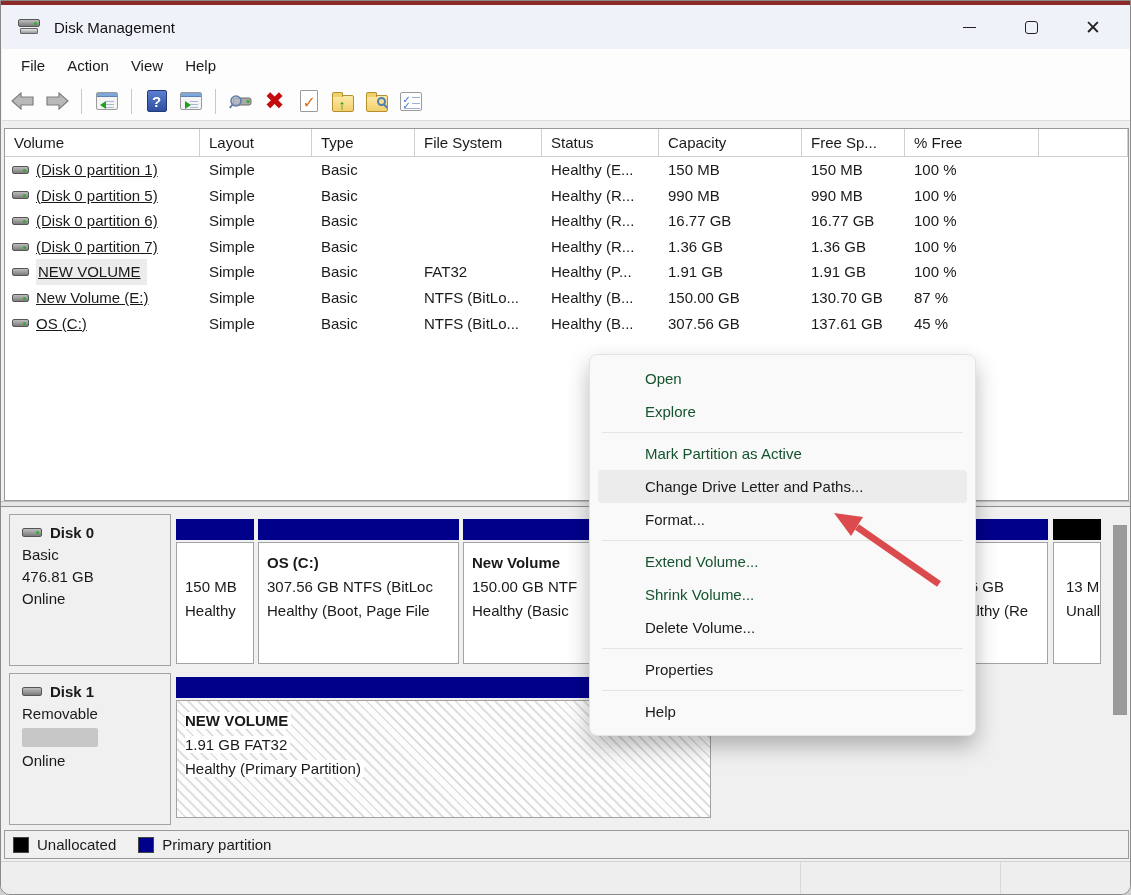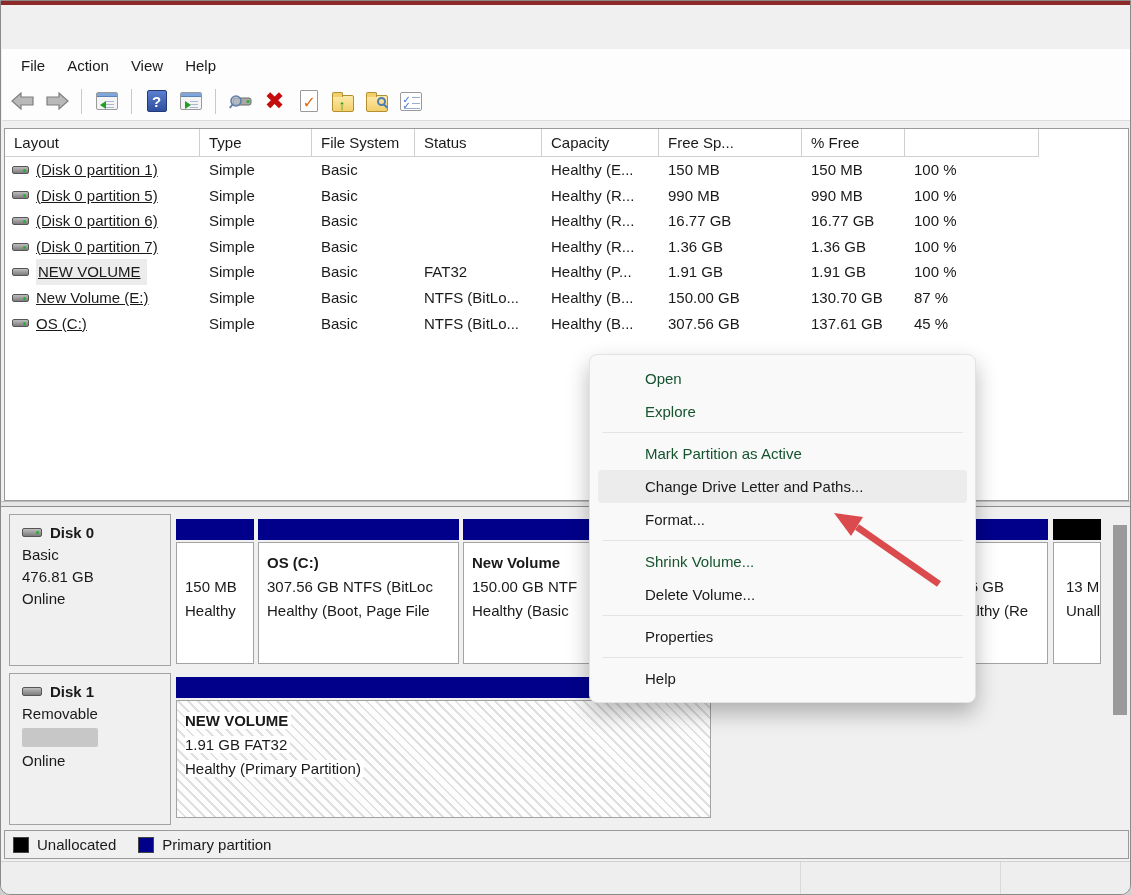--- a/index.html
+++ b/index.html
@@ -131,20 +131,38 @@
 
   
   .arrow-overlay { position:absolute; left:800px; top:495px; z-index:60; pointer-events:none; }
 </style>
 </head>
 <body>
 
 <div id="window">
   <div class="top-stripe"></div>
 
+  <div class="titlebar">
+    <span class="app-icon">
+      <span class="drive-icon"></span>
+      <span class="tray"></span>
+    </span>
+    <span class="title">Disk Management</span>
+    <div class="win-controls">
+      <div class="win-btn">
+          <span class="glyph-min"></span>
+        </div>
+      <div class="win-btn">
+          <span class="glyph-max"></span>
+        </div>
+      <div class="win-btn">
+          <span class="glyph-close">✕</span>
+        </div>
+    </div>
+  </div>
 
   <div class="menubar">
     <span class="menu-item">File</span>
     <span class="menu-item">Action</span>
     <span class="menu-item">View</span>
     <span class="menu-item">Help</span>
   </div>
 
   <div class="toolbar">
     <span class="tb-icon">
@@ -209,20 +227,21 @@
           <i style="top:8px">✓</i>
           <span class="l" style="top:4px"></span>
           <span class="l" style="top:10px"></span>
           <span class="l" style="top:15px; left:3px; width:16px"></span>
         </span>
     </span>
   </div>
 
   <div class="volume-pane">
     <div class="vt-grid vt-header">
+      <div class="cell">Volume</div>
       <div class="cell">Layout</div>
       <div class="cell">Type</div>
       <div class="cell">File System</div>
       <div class="cell">Status</div>
       <div class="cell">Capacity</div>
       <div class="cell">Free Sp...</div>
       <div class="cell">% Free</div>
       <div class="cell"></div>
     </div>
 
@@ -426,20 +445,21 @@
   </div>
 
   <div class="context-menu">
     <div class="cm-item disabled">Open</div>
     <div class="cm-item disabled">Explore</div>
     <div class="cm-sep"></div>
     <div class="cm-item disabled">Mark Partition as Active</div>
     <div class="cm-item highlighted">Change Drive Letter and Paths...</div>
     <div class="cm-item">Format...</div>
     <div class="cm-sep"></div>
+    <div class="cm-item disabled">Extend Volume...</div>
     <div class="cm-item disabled">Shrink Volume...</div>
     <div class="cm-item">Delete Volume...</div>
     <div class="cm-sep"></div>
     <div class="cm-item">Properties</div>
     <div class="cm-sep"></div>
     <div class="cm-item">Help</div>
   </div>
 
   <svg class="arrow-overlay" width="160" height="110" viewBox="0 0 160 110">
     <line x1="138" y1="88" x2="56" y2="31" stroke="#db4a4d" stroke-width="7"></line>

